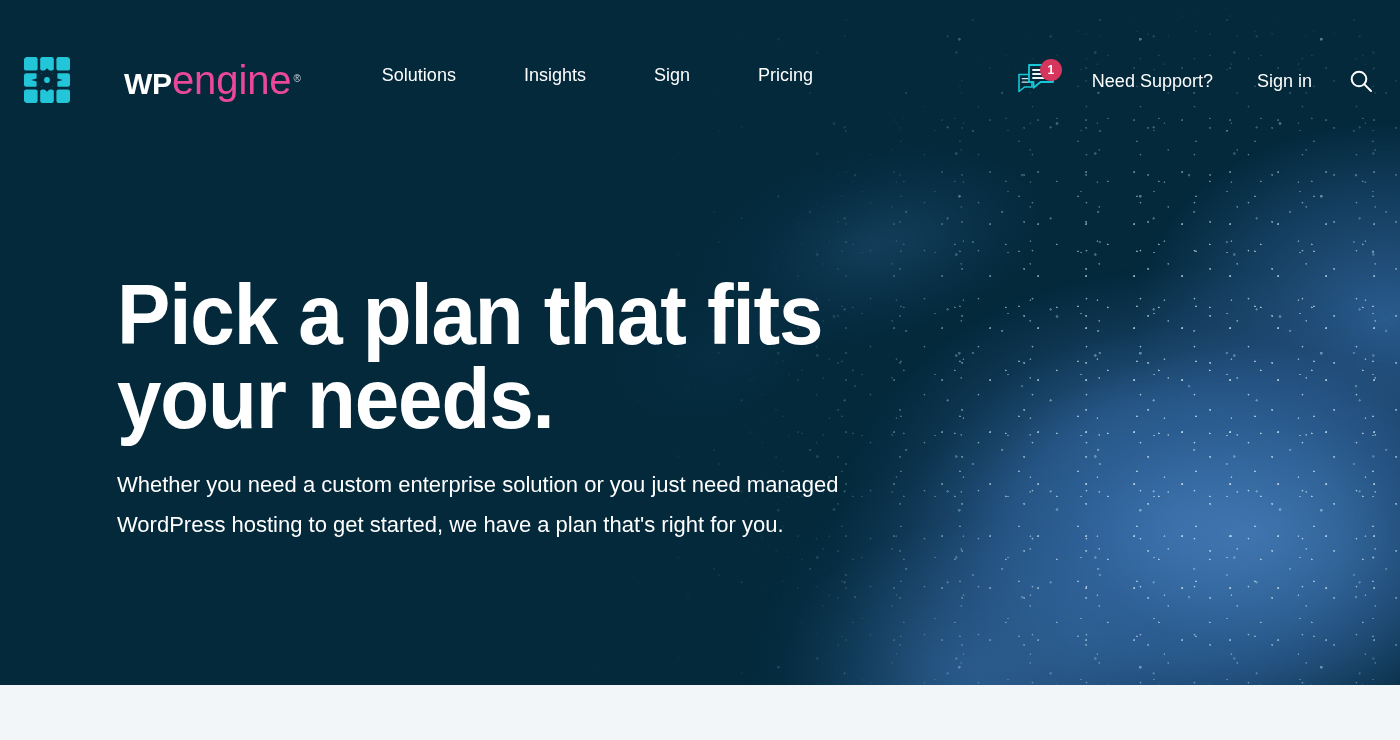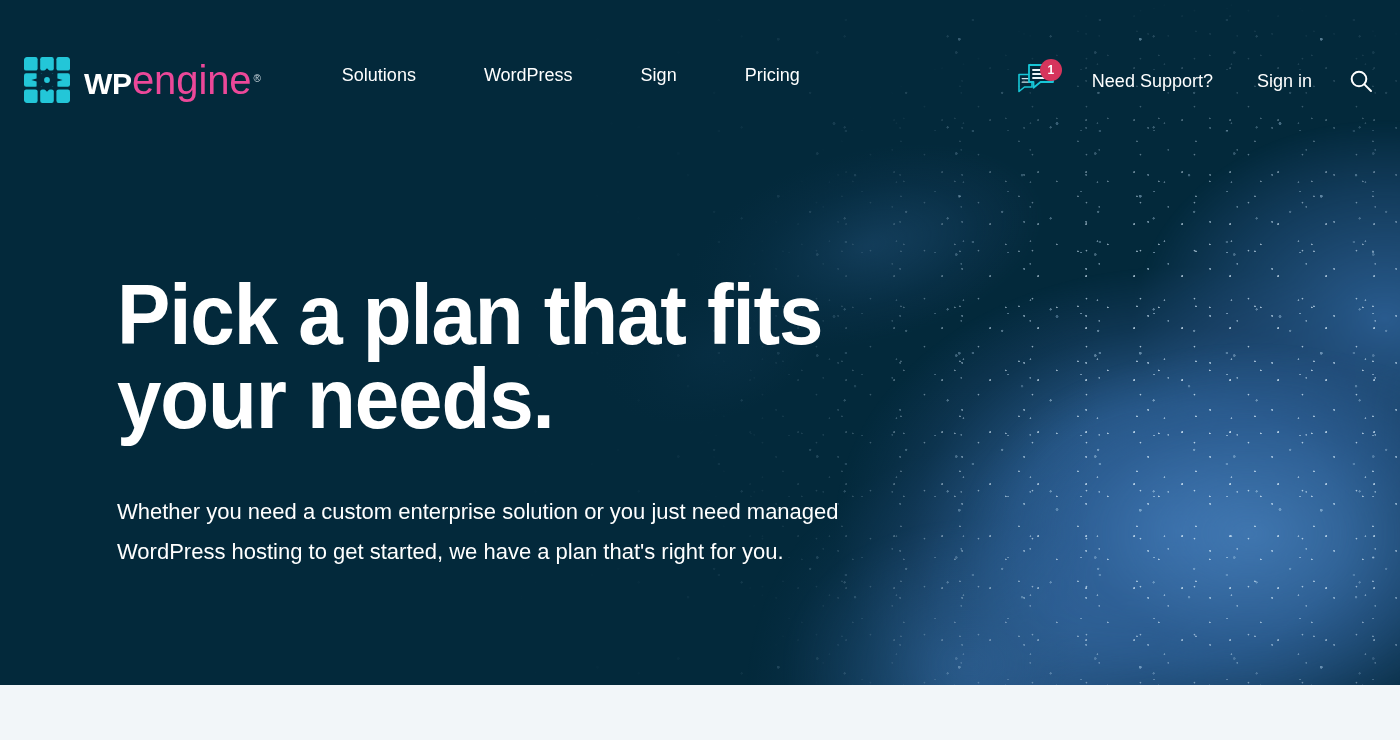--- a/index.html
+++ b/index.html
@@ -290,21 +290,21 @@
     line-height: 84px;
     font-weight: 700;
     letter-spacing: -1.2px;
     font-family: "Liberation Sans Narrow", "Liberation Sans", sans-serif;
     transform: scaleX(0.93);
     transform-origin: left center;
     white-space: pre-line;
   }
 
   .hero-sub {
-    margin-top: 52px;
+    margin-top: 25px;
     color: #ffffff;
     font-size: 22px;
     line-height: 40px;
     font-weight: 400;
     max-width: 860px;
     white-space: pre-line;
   }
 
   
   .below-fold {
@@ -329,21 +329,21 @@
       <div class="art-plume"></div>
       <div class="art-speckle speckle-dense"></div>
       <div class="art-speckle speckle-mid"></div>
       <div class="art-speckle speckle-sparse"></div>
       <div class="art-vignette"></div>
     </div>
 
     <nav class="nav">
 
       <div class="nav-left">
-        <a class="logo-link" href="#" style="display:flex;align-items:center;text-decoration:none;">
+        <a class="logo-link" href="#" style="display:flex;align-items:center;text-decoration:none;gap:40px;">
           <svg class="logo-mark" viewBox="0 0 46 46" aria-hidden="true">
             <defs>
               <clipPath id="markClip">
                 <rect x="0" y="0" width="46" height="46" rx="3" ry="3"></rect>
               </clipPath>
             </defs>
             <g clip-path="url(#markClip)">
               <rect x="0" y="0" width="46" height="46" fill="#03293b"></rect>
 
               <rect x="0" y="0" width="13.6" height="13.6" rx="2.2" fill="#23c6d8"></rect>
@@ -363,21 +363,21 @@
           <span class="logo-word">
             <span class="logo-wp">WP</span>
               <span class="logo-engine">engine</span>
               <span class="logo-reg">®</span>
           </span>
         </a>
       </div>
 
       <div class="nav-primary">
         <a class="nav-link" href="#">Solutions</a>
-        <a class="nav-link" href="#">WordPress</a>
+        <a class="nav-link" href="#">Insights</a>
         <a class="nav-link" href="#">Sign</a>
         <a class="nav-link" href="#">Pricing</a>
       </div>
 
       <div class="nav-right">
 
         <a class="sales-block" href="#" style="text-decoration:none;">
           <span class="chat-icon-wrap">
             <svg width="46" height="40" viewBox="0 0 46 40" aria-hidden="true">
 

